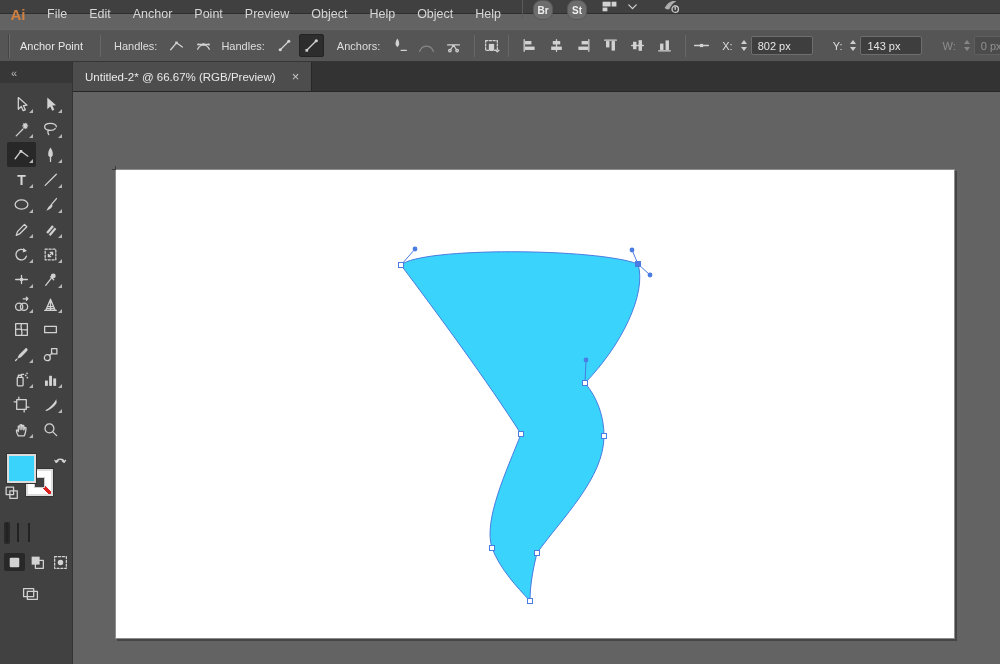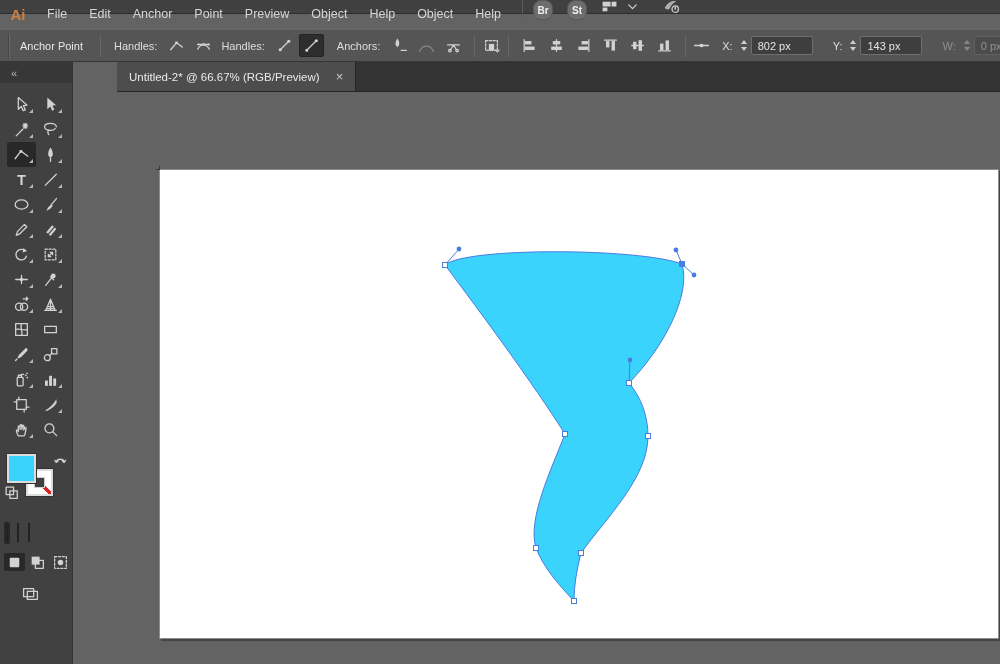--- a/index.html
+++ b/index.html
@@ -57,21 +57,21 @@
   .stylehold.pressed { background:#282828; }
   .stylebtn { width:19px; height:16px; border:1px solid #222; }
   .grad { background:linear-gradient(to right,#f2f2f2,#2e2e2e); }
   .none { background:linear-gradient(to top right,#ffffff 43%,#dd2222 43%,#dd2222 57%,#ffffff 57%); }
   .modebtns { display:flex; gap:2px; margin:9px 0 0 4px; }
   .modebtn { width:21px; height:18px; display:flex; align-items:center; justify-content:center; border-radius:2px; }
   .modebtn.pressed { background:#282828; }
   .screenmode { margin:14px 0 0 22px; }
 
   
-  .content { position:absolute; left:73px; top:62px; right:0; bottom:0;margin-left:44px; }
+  .content { position:absolute; left:73px; top:62px; right:0; bottom:0; }
   .tabstrip { height:30px; background:#333333; border-bottom:1px solid #262626; display:flex; }
   .tab { background:#4d4d4d; color:#e9e9e9; font-size:11.5px; display:flex; align-items:center; padding:0 12px; gap:16px; border-right:1px solid #272727; }
   .tabclose { color:#c9c9c9; font-size:13px; line-height:1; }
   .canvas { position:absolute; top:30px; left:0; right:0; bottom:0; background:#636363; overflow:hidden; }
   .artboard { position:absolute; left:42px; top:77px; width:840px; height:470px; background:#ffffff; border:1px solid #8d8d8d; box-shadow:2px 2px 0 rgba(45,45,45,.55); }
   .cornermark { position:absolute; left:-4px; top:-4px; width:4px; height:4px; border-right:1px solid #3a3a3a; border-bottom:1px solid #3a3a3a; }
   .artboard svg { position:absolute; inset:0; }
 </style>
 </head>
 <body>

